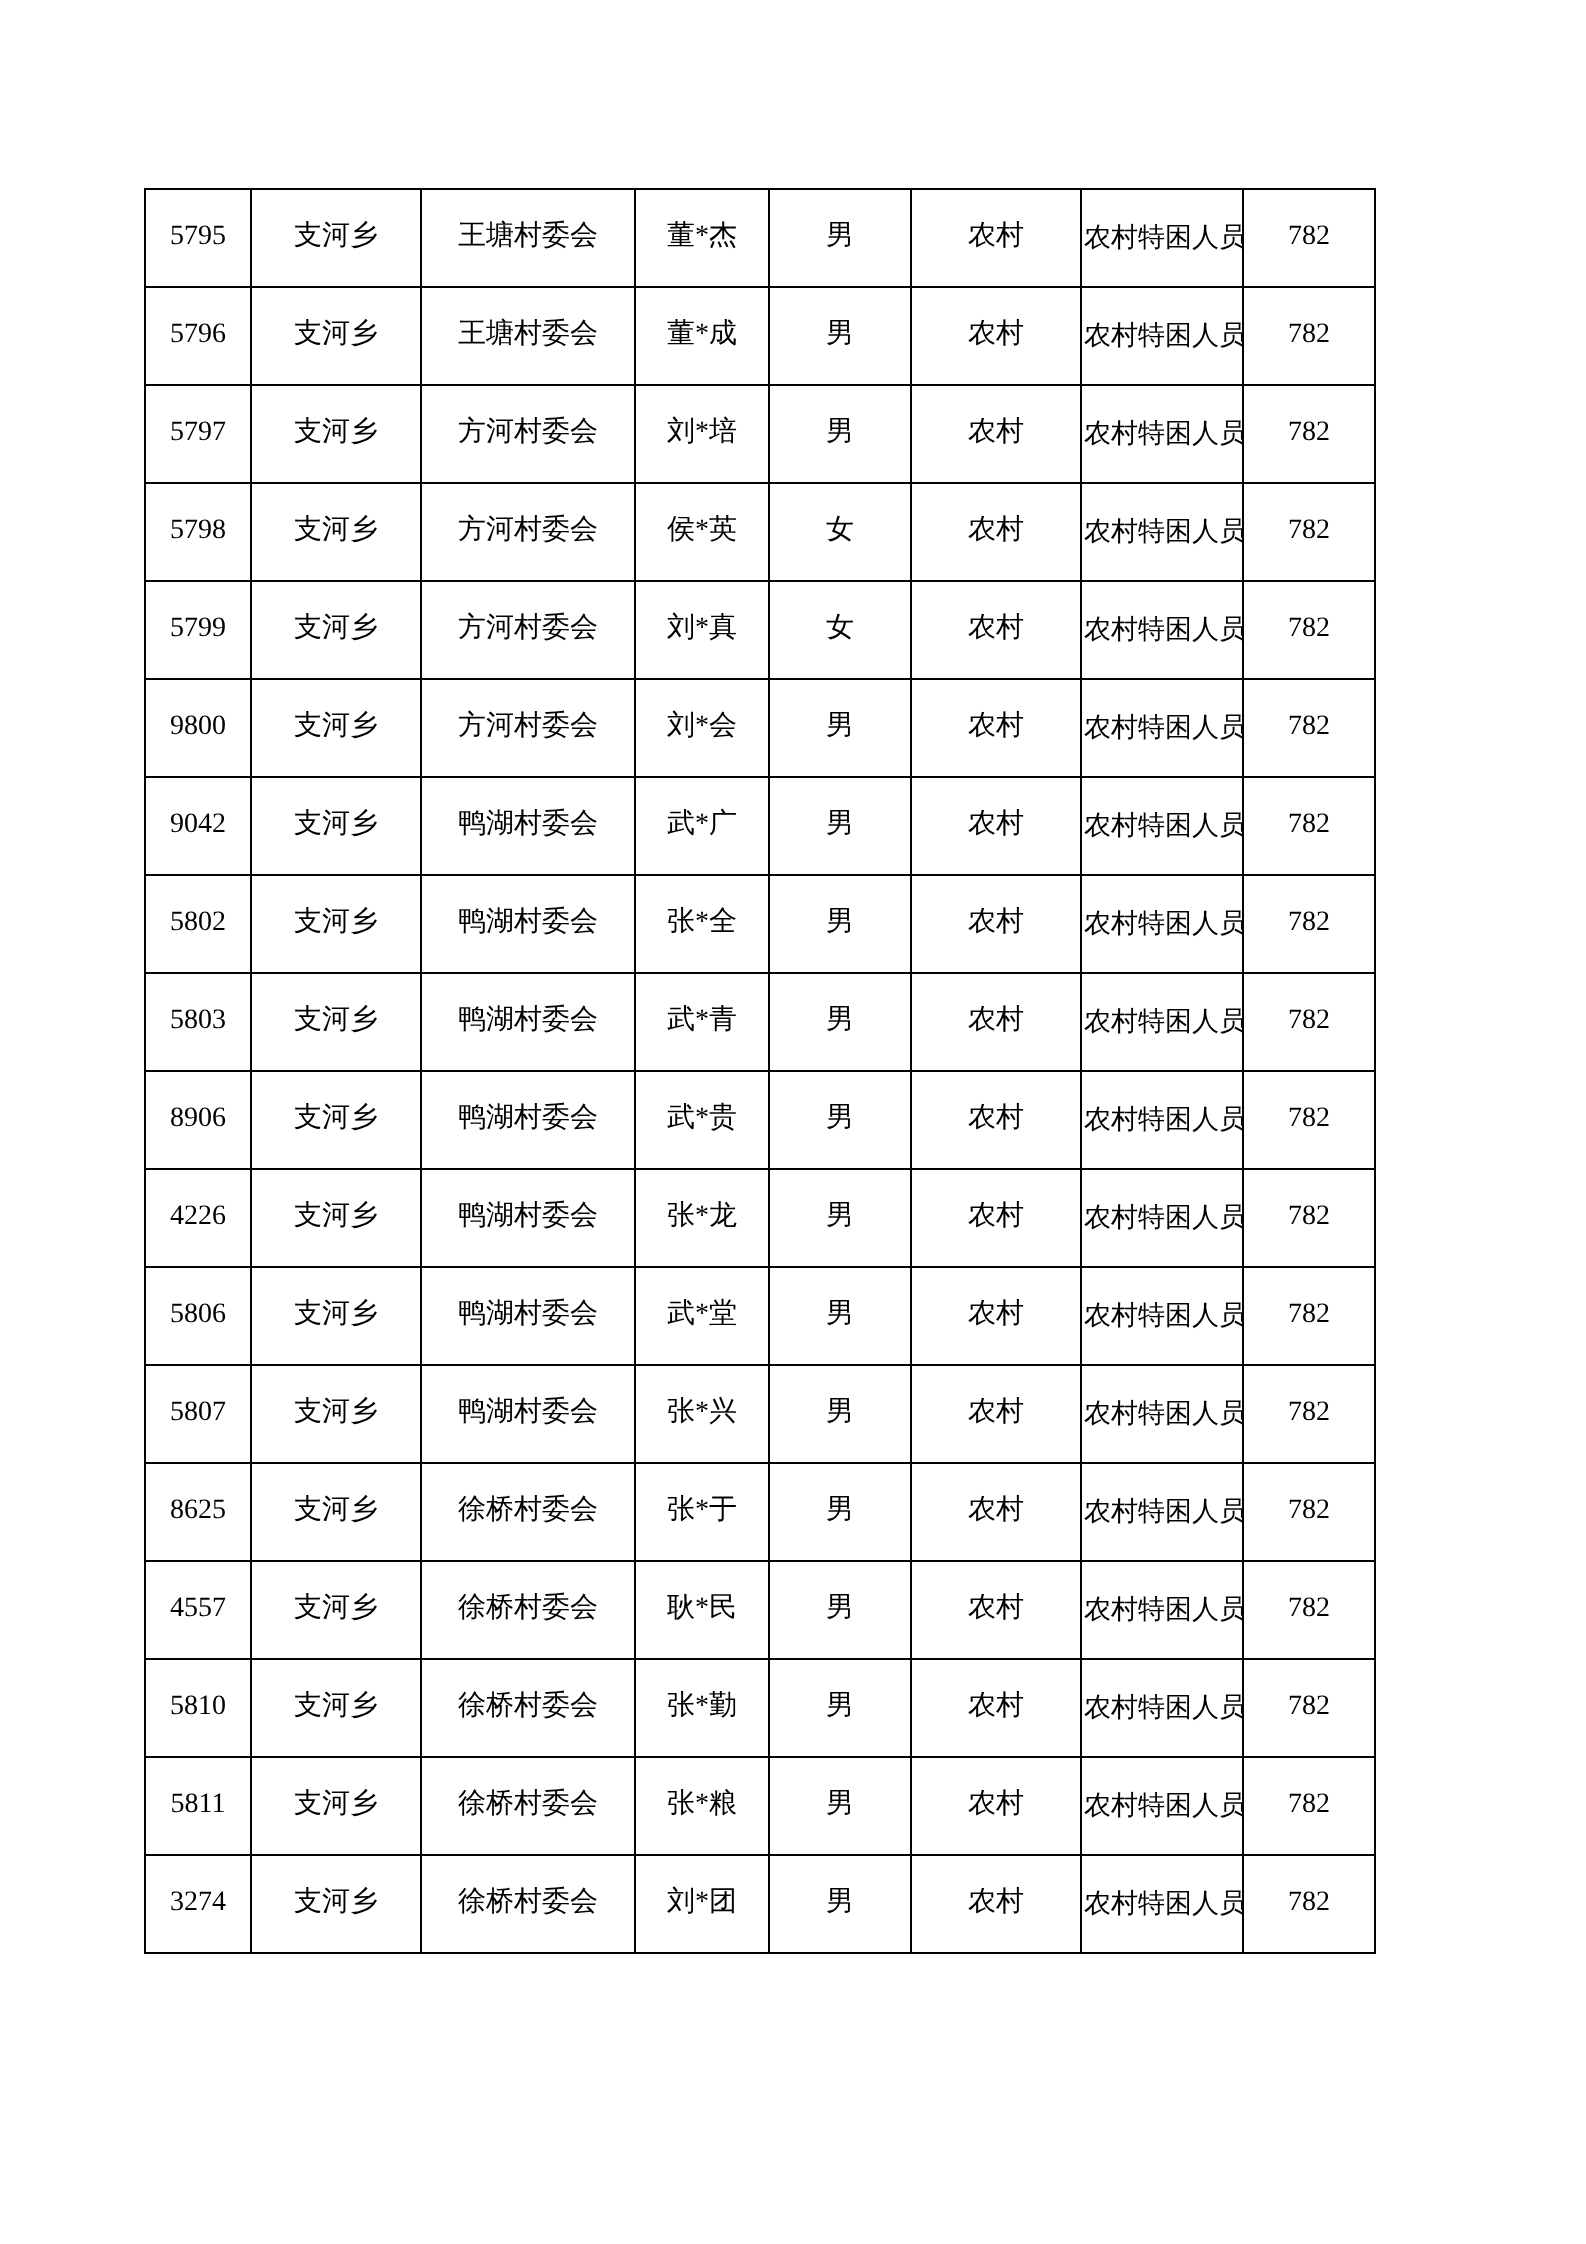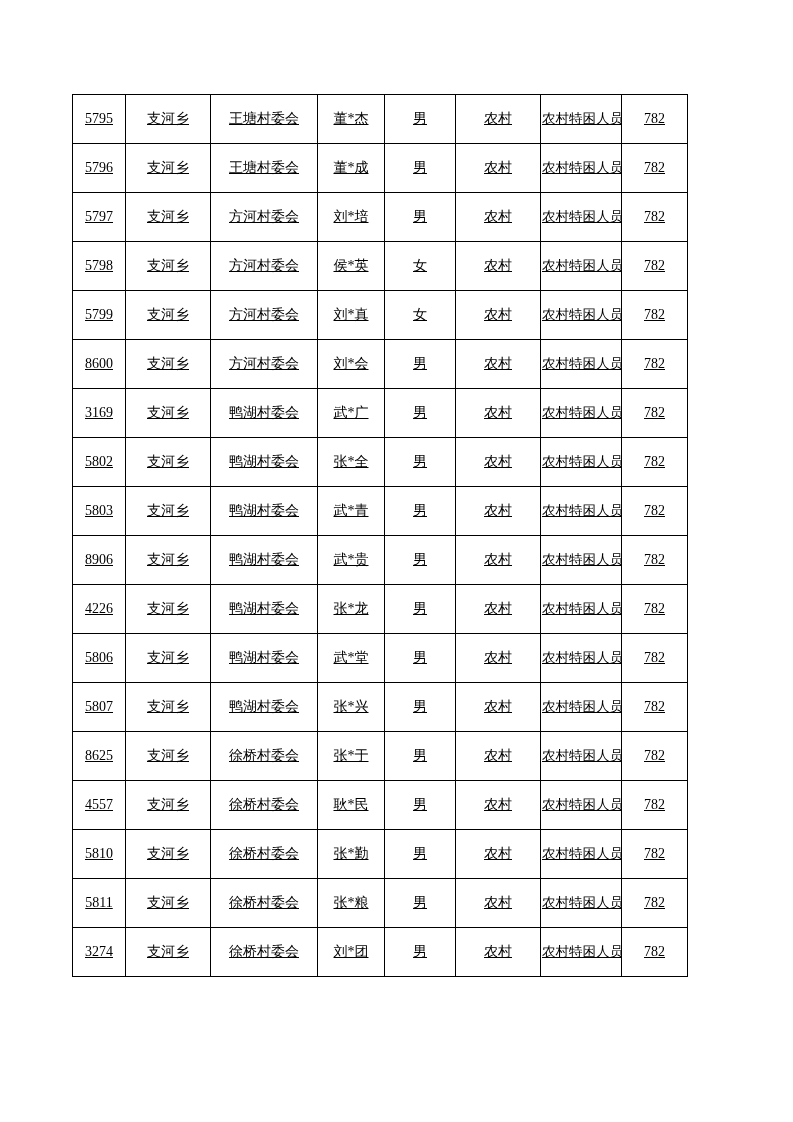--- a/index.html
+++ b/index.html
@@ -13,21 +13,20 @@
     font-family: "Liberation Serif", "DejaVu Serif", serif;
     color: #000000;
     overflow: hidden;
   }
   .page {
     position: relative;
     width: 793px;
     height: 1122px;
     box-sizing: border-box;
     padding: 94px 72px 0 72px;
-    text-decoration: underline;
   }
   table.data-table {
     border-collapse: collapse;
     table-layout: fixed;
     width: 607px;
     margin: 0;
   }
   table.data-table td {
     border: 1px solid #000000;
     text-align: center;
@@ -118,33 +117,33 @@
           <td class="c-village">方河村委会</td>
           <td class="c-name">刘*真</td>
           <td class="c-gender">女</td>
           <td class="c-type">农村</td>
           <td class="c-cat">
             <span class="cat-text">农村特困人员分散供养</span>
           </td>
           <td class="c-amt">782</td>
         </tr>
         <tr>
-          <td class="c-id">8600</td>
+          <td class="c-id">9800</td>
           <td class="c-town">支河乡</td>
           <td class="c-village">方河村委会</td>
           <td class="c-name">刘*会</td>
           <td class="c-gender">男</td>
           <td class="c-type">农村</td>
           <td class="c-cat">
             <span class="cat-text">农村特困人员分散供养</span>
           </td>
           <td class="c-amt">782</td>
         </tr>
         <tr>
-          <td class="c-id">3169</td>
+          <td class="c-id">9042</td>
           <td class="c-town">支河乡</td>
           <td class="c-village">鸭湖村委会</td>
           <td class="c-name">武*广</td>
           <td class="c-gender">男</td>
           <td class="c-type">农村</td>
           <td class="c-cat">
             <span class="cat-text">农村特困人员分散供养</span>
           </td>
           <td class="c-amt">782</td>
         </tr>

